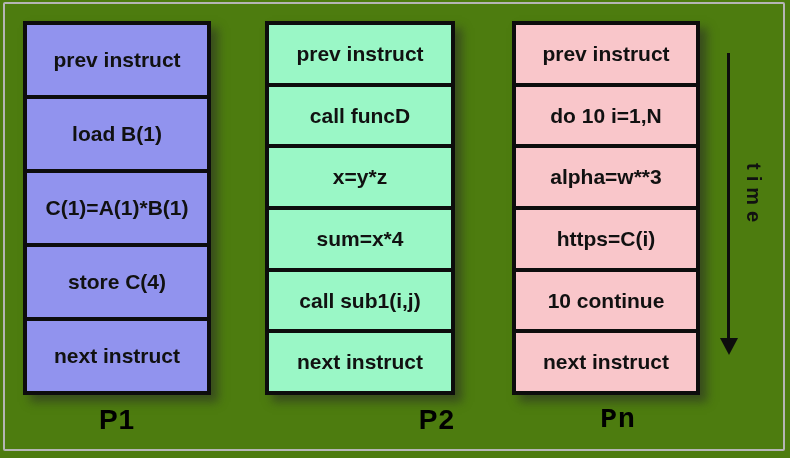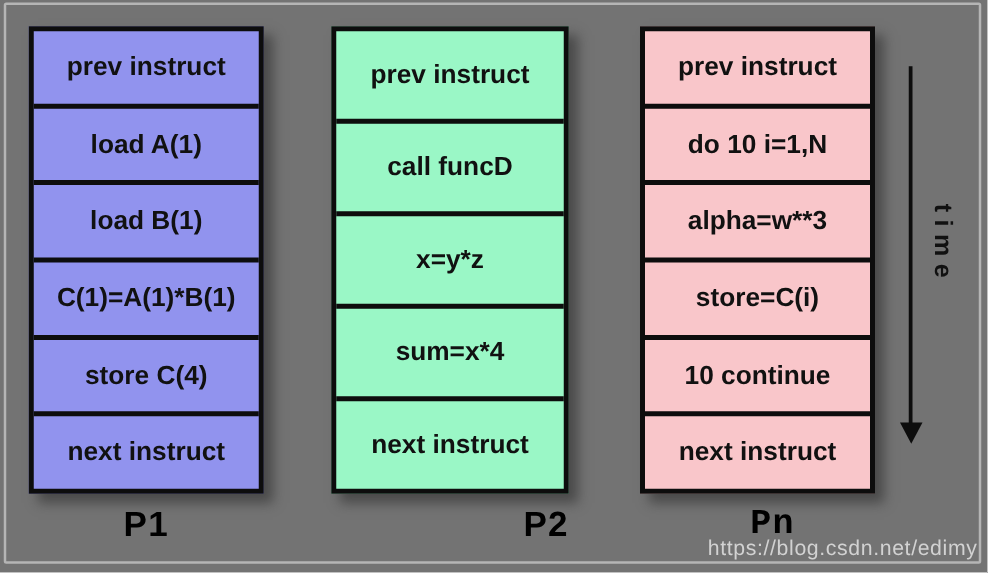--- a/index.html
+++ b/index.html
@@ -5,21 +5,21 @@
   html, body {
     margin: 0;
     padding: 0;
     background: #ffffff;
     font-family: "Liberation Sans", "DejaVu Sans", sans-serif;
   }
   .canvas {
     position: relative;
     width: 790px;
     height: 458px;
-    background: #737373;
+    background: #4d7c0f;
     overflow: hidden;
   }
   .frame {
     position: absolute;
     left: 3px;
     top: 2px;
     right: 5px;
     bottom: 7px;
     border: 2px solid #b5b5b5;
     border-radius: 2px;
@@ -103,47 +103,46 @@
 </style>
 </head>
 <body>
 
 <div class="canvas">
 
   <div class="frame"></div>
 
   <div class="proc-col c1" style="background-color: rgb(145, 147, 238);">
     <div class="cell">prev instruct</div>
-    <div class="cell">load A(1)</div>
     <div class="cell">load B(1)</div>
     <div class="cell">C(1)=A(1)*B(1)</div>
     <div class="cell">store C(4)</div>
     <div class="cell">next instruct</div>
   </div>
 
   <div class="proc-col c2" style="background-color: rgb(154, 247, 198);">
     <div class="cell">prev instruct</div>
     <div class="cell">call funcD</div>
     <div class="cell">x=y*z</div>
     <div class="cell">sum=x*4</div>
+    <div class="cell">call sub1(i,j)</div>
     <div class="cell">next instruct</div>
   </div>
 
   <div class="proc-col c3" style="background-color: rgb(249, 198, 202);">
     <div class="cell">prev instruct</div>
     <div class="cell">do 10 i=1,N</div>
     <div class="cell">alpha=w**3</div>
-    <div class="cell">store=C(i)</div>
+    <div class="cell">https=C(i)</div>
     <div class="cell">10 continue</div>
     <div class="cell">next instruct</div>
   </div>
 
   <div class="proc-label l1">P1</div>
   <div class="proc-label l2">P2</div>
   <div class="proc-label l3">Pn</div>
 
   <div class="time-arrow-line"></div>
   <div class="time-arrow-head"></div>
   <div class="time-label">time</div>
 
-  <div class="watermark">https://blog.csdn.net/edimy</div>
 
 </div>
 
 </body></html>

